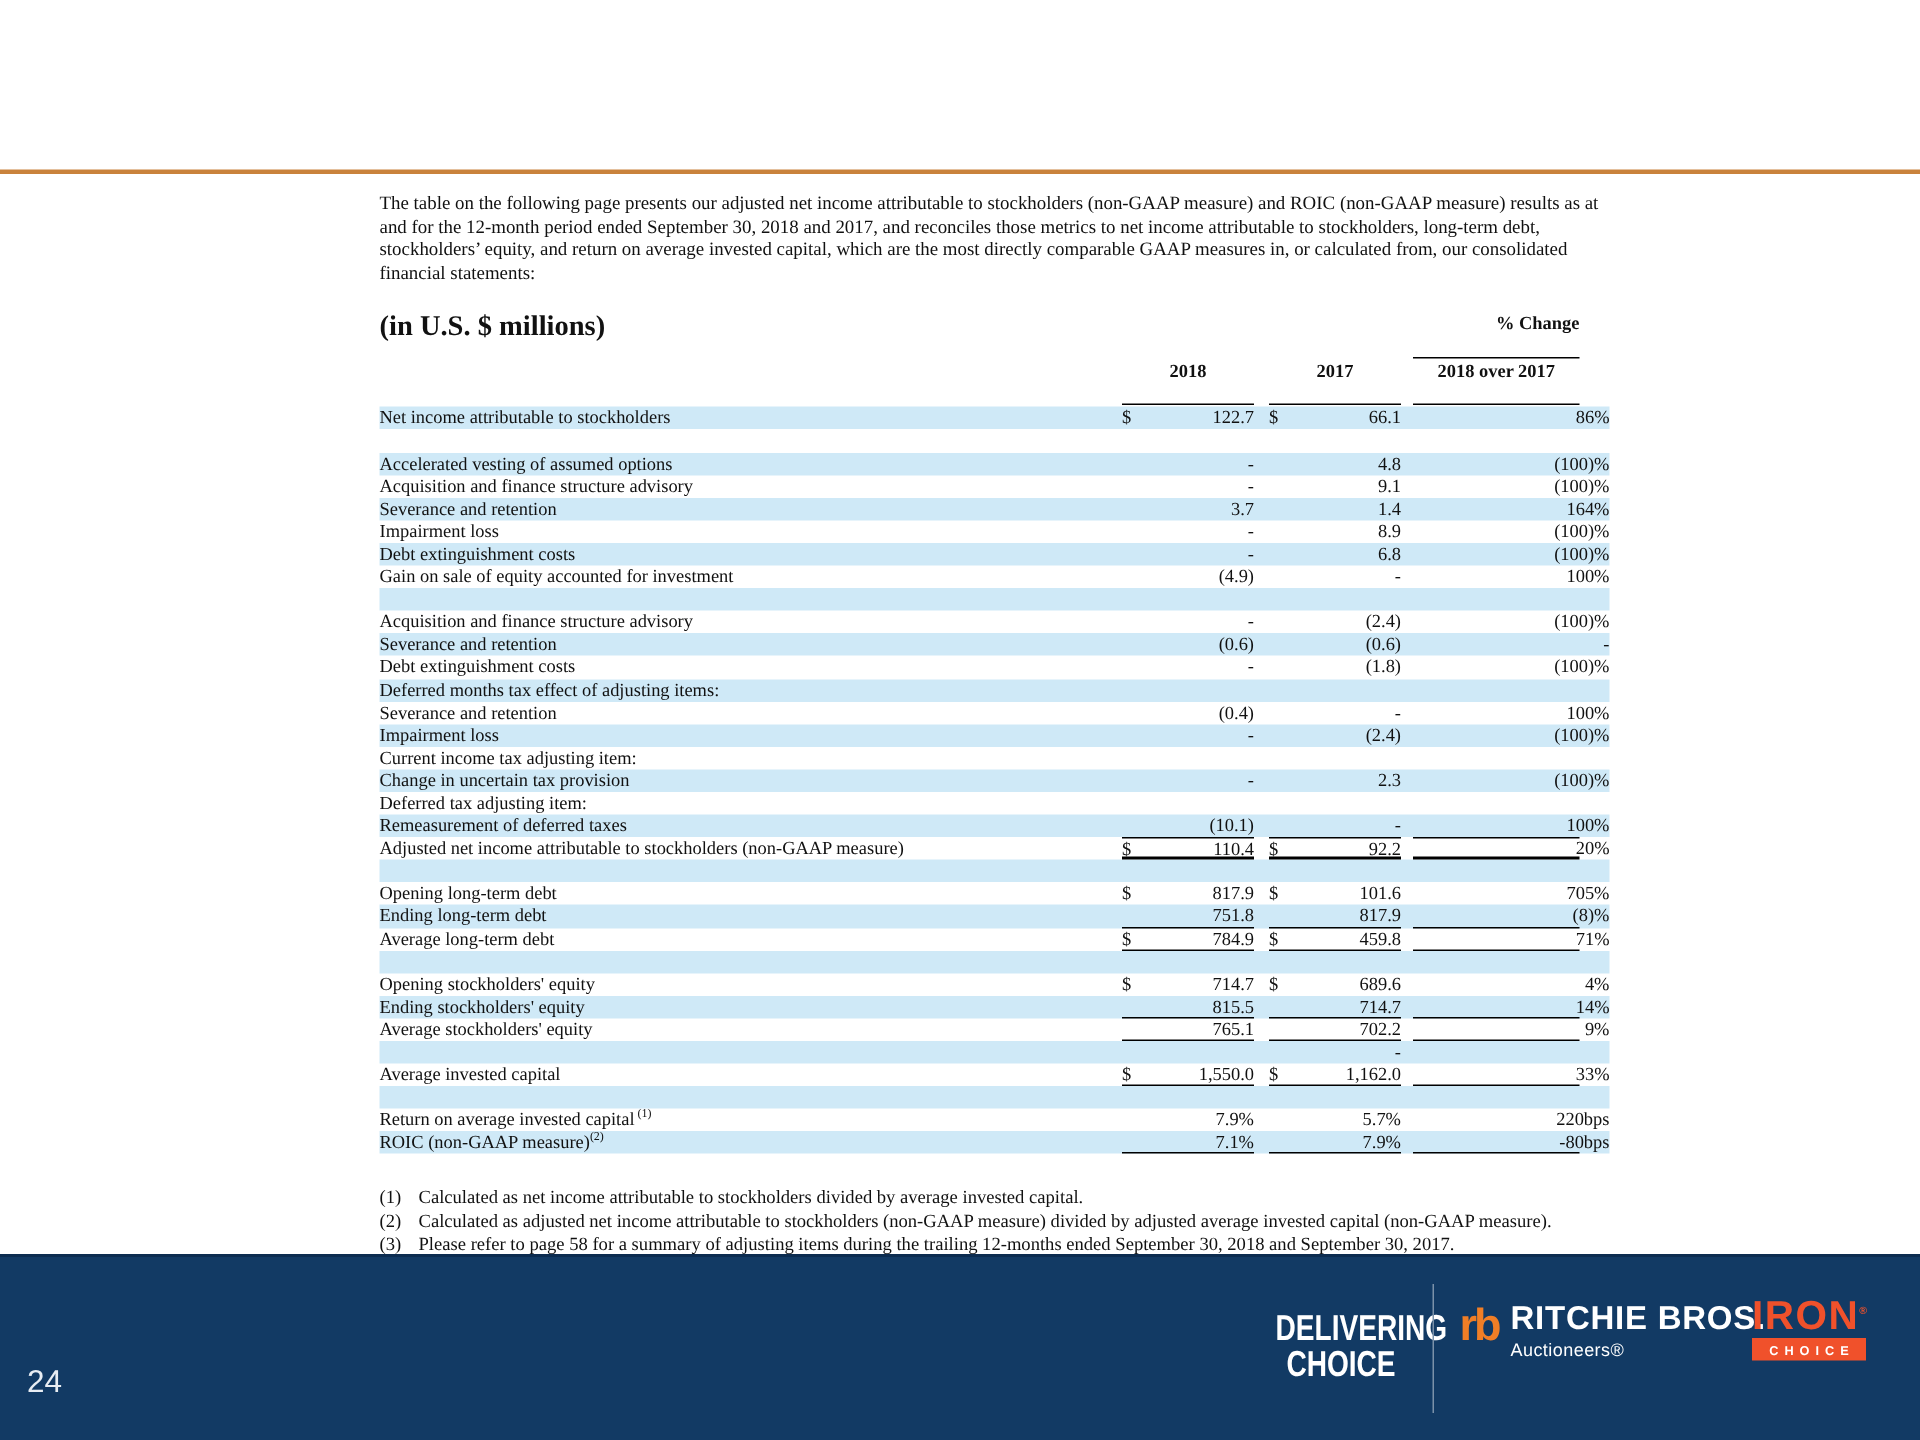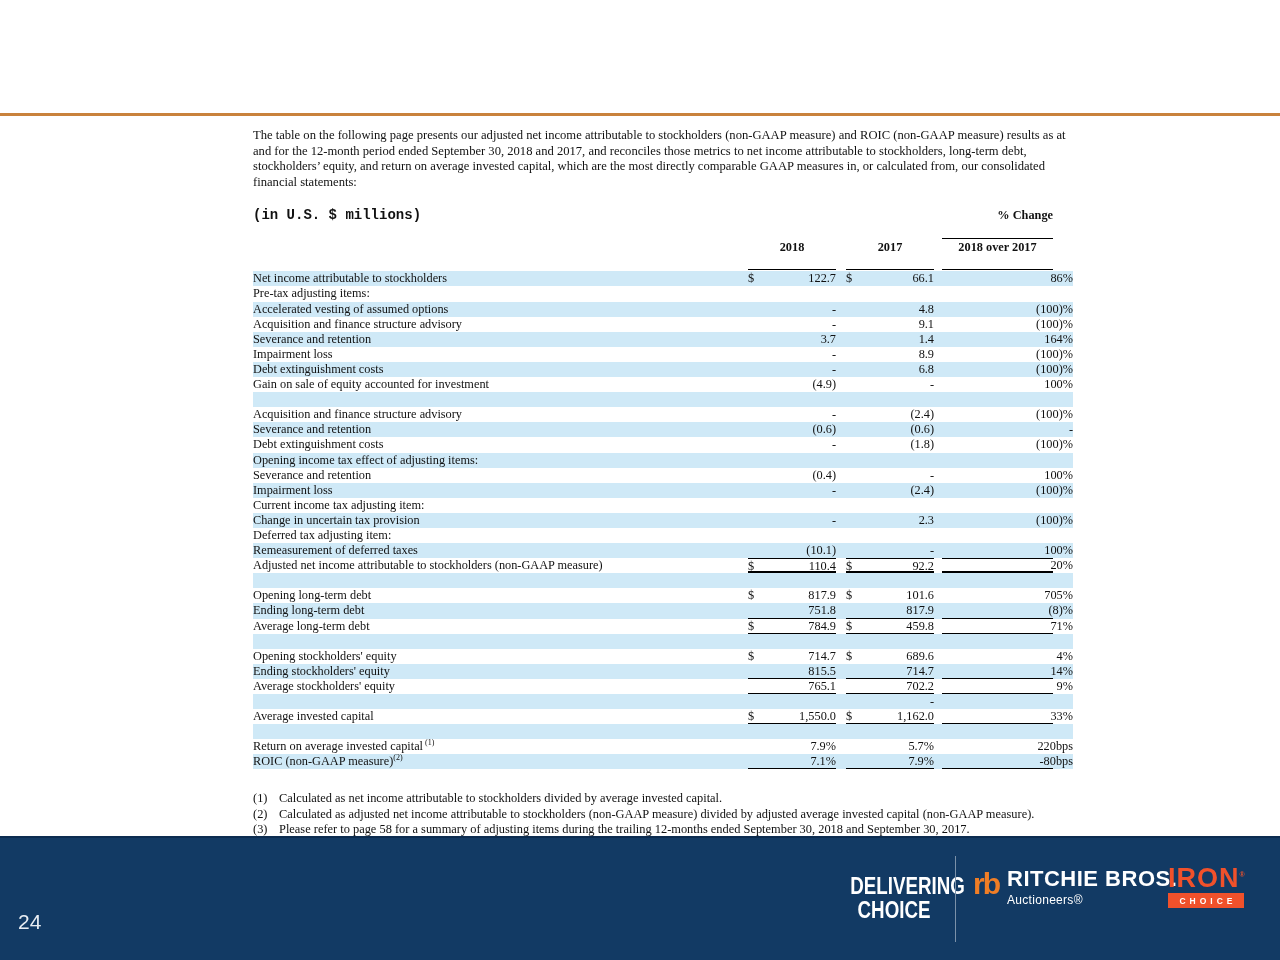--- a/index.html
+++ b/index.html
@@ -4,21 +4,21 @@
 <style>
   html,body{margin:0;padding:0;background:#888;}
   .slide{position:relative;width:1280px;height:960px;background:#ffffff;overflow:hidden;
          font-family:"Liberation Serif","DejaVu Serif",serif;color:#111;}
   .top-rule{position:absolute;top:113px;left:0;width:1280px;height:3px;
             background:var(--accent-orange);}
   .content{position:absolute;left:253px;top:128px;width:820px;}
   .intro{margin:0;font-size:12.6px;line-height:15.6px;text-align:left;}
   
   .table-head{display:flex;margin-top:17px;align-items:flex-start;}
-  .units{font-weight:700;font-size:14px;font-family:Liberation Mono, monospace;}
+  .units{font-weight:700;font-size:19px;}
   .head-block{margin-left:auto;width:325px;font-weight:700;font-size:12.3px;}
   .hs{text-align:center;border-bottom:1.5px solid #000;margin-right:20px;padding-bottom:1px;white-space:nowrap;}
   .hr2{display:flex;margin-top:1px;}
   .pcthead{margin-left:194px;width:111px;text-align:right;border-bottom:1.5px solid #000;padding-bottom:15px;}
   .hr3{display:flex;margin-top:1px;}
   .yh{width:88px;text-align:center;border-bottom:1.5px solid #000;padding-bottom:1px;}
   .yh.y2h{margin-left:10px;}
   .ph{width:111px;margin-left:8px;text-align:center;border-bottom:1.5px solid #000;padding-bottom:14px;}
   
   .rows{margin-top:1px;}
@@ -87,21 +87,20 @@
             <span>$</span>
             <span>122.7</span>
           </div>
           <div class="ycell y2">
             <span>$</span>
             <span>66.1</span>
           </div>
           <div class="pct">86%</div>
         </div>
         <div class="row">
-          <div class="lbl">Pre-tax adjusting items:</div>
           <div class="ycell">
             <span></span>
             <span></span>
           </div>
           <div class="ycell y2">
             <span></span>
             <span></span>
           </div>
           <div class="pct"></div>
         </div>
@@ -218,21 +217,21 @@
             <span></span>
             <span>-</span>
           </div>
           <div class="ycell y2">
             <span></span>
             <span>(1.8)</span>
           </div>
           <div class="pct">(100)%</div>
         </div>
         <div class="row blue">
-          <div class="lbl">Opening income tax effect of adjusting items:</div>
+          <div class="lbl">Deferred months tax effect of adjusting items:</div>
           <div class="ycell">
             <span></span>
             <span></span>
           </div>
           <div class="ycell y2">
             <span></span>
             <span></span>
           </div>
           <div class="pct"></div>
         </div>

